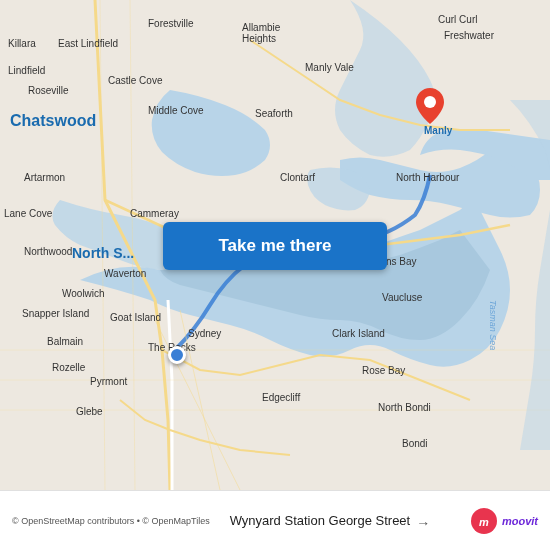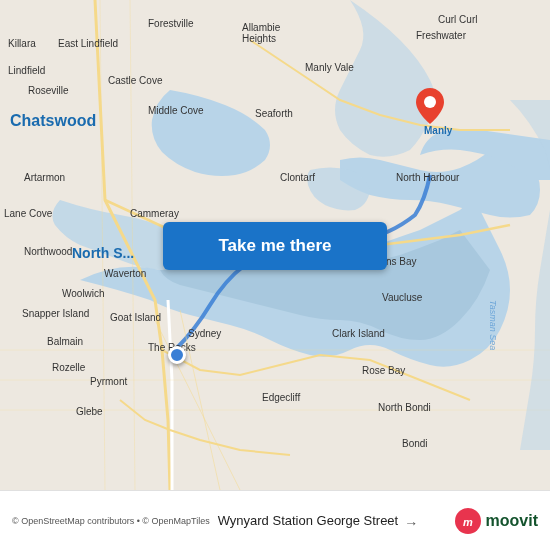--- a/index.html
+++ b/index.html
@@ -73,21 +73,21 @@
       position: absolute;
       bottom: 0;
       left: 0;
       width: 100%;
       height: 60px;
       background: white;
       display: flex;
       align-items: center;
       padding: 0 12px;
       border-top: 1px solid #e0e0e0;
-      gap: 0;
+      gap: 12px;
     }
 
     #attribution {
       font-size: 9px;
       color: #555;
       white-space: nowrap;
       margin-right: 8px;
     }
 
     #route-info {
@@ -120,23 +120,24 @@
       gap: 4px;
       margin-left: auto;
     }
 
     #moovit-icon {
       width: 28px;
       height: 28px;
     }
 
     #moovit-text {
-      font-size: 16px;
+      font-size: 11px;
       font-weight: 700;
-      color: #14532d;
+      color: #6d28d9;
+      font-style: italic;
     }
 
     
     .map-label {
       position: absolute;
       font-size: 10px;
       color: #333;
       white-space: nowrap;
       pointer-events: none;
     }
@@ -197,21 +198,21 @@
     <path d="M 510 100 Q 530 120 545 150 Q 555 180 550 210 Q 545 240 540 270 Q 535 300 535 330 Q 535 360 530 390 Q 525 420 520 450 L 550 450 L 550 100Z" fill="#b8d4e8" opacity="0.5"></path>
 
     <text x="490" y="300" fill="#5b9bd5" font-size="9" font-style="italic" opacity="0.8" transform="rotate(90, 490, 300)">Tasman Sea</text>
   </svg>
 
   <div class="map-label" style="top:18px;left:148px;">Forestville</div>
   <div class="map-label" style="top:38px;left:8px;">Killara</div>
   <div class="map-label" style="top:38px;left:58px;">East Lindfield</div>
   <div class="map-label" style="top:22px;left:242px;">Allambie<br>Heights</div>
   <div class="map-label" style="top:14px;left:438px;">Curl Curl</div>
-  <div class="map-label" style="top:30px;left:416px;">Freshwater</div>
+  <div class="map-label" style="top:30px;left:444px;">Freshwater</div>
   <div class="map-label" style="top:65px;left:8px;">Lindfield</div>
   <div class="map-label" style="top:85px;left:28px;">Roseville</div>
   <div class="map-label" style="top:75px;left:108px;">Castle Cove</div>
   <div class="map-label" style="top:62px;left:305px;">Manly Vale</div>
   <div class="map-label map-label-blue" style="top:125px;left:424px;text-align:center;">Manly</div>
   <div class="map-label map-label-blue" style="top:112px;left:10px;font-size:16px;font-weight:700;">Chatswood</div>
   <div class="map-label" style="top:105px;left:148px;">Middle Cove</div>
   <div class="map-label" style="top:108px;left:255px;">Seaforth</div>
   <div class="map-label" style="top:172px;left:24px;">Artarmon</div>
   <div class="map-label" style="top:172px;left:280px;">Clontarf</div>

